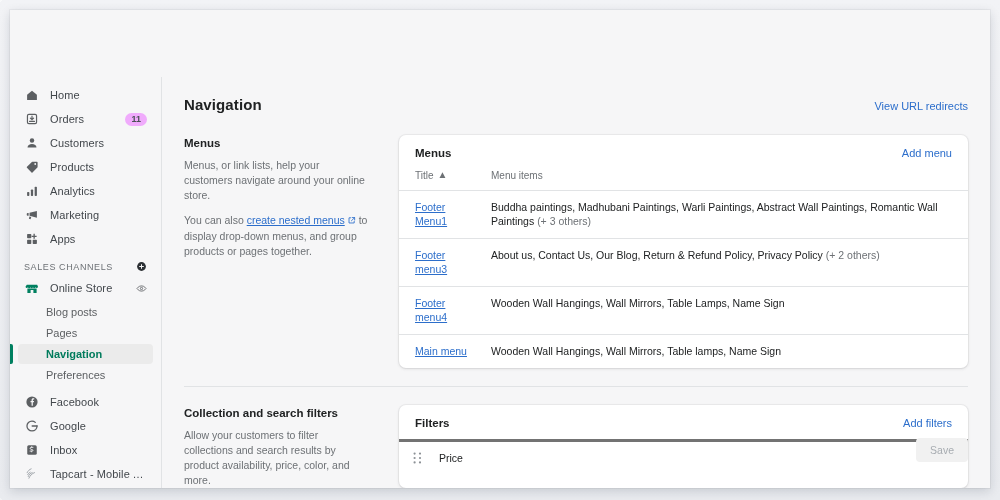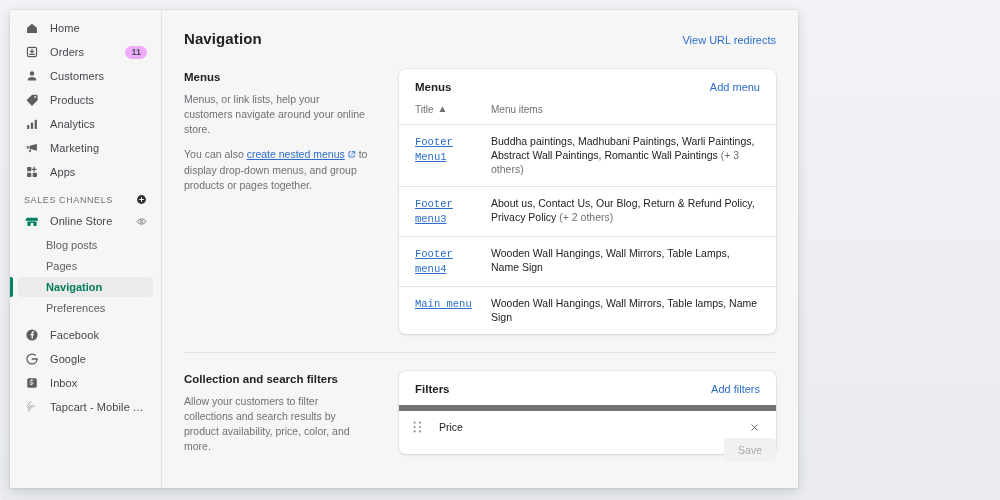--- a/index.html
+++ b/index.html
@@ -16,25 +16,26 @@
     position: absolute; inset: 0;
     background:
       linear-gradient(135deg, rgba(255,255,255,.55) 0 2px, transparent 2px 60px),
       linear-gradient(45deg, rgba(255,255,255,.40) 0 2px, transparent 2px 70px),
       linear-gradient(#f2f3f6, #e9ebef);
   }
 
   #app-frame {
     position: absolute;
     left: 10px; top: 10px;
-    width: 788px; height: 478px;
+    width: 980px; height: 478px;
     background: #f6f6f7;
     box-shadow: 0 3px 10px rgba(20,30,50,.16), 0 0 0 1px rgba(0,0,0,.04);
     display: flex;
     overflow: hidden;
+    align-items: flex-end;
   }
 
   
   #sidebar {
     width: 152px;
     flex: none;
     background: #f6f6f7;
     border-right: 1px solid #e1e3e5;
     padding-top: 8px;
     font-size: 11px;
@@ -140,28 +141,28 @@
   .sort-caret { display:inline-block; margin-left: 4px; vertical-align: 1px; }
   tbody td {
     padding: 9px 16px 10px 16px;
     vertical-align: top;
     font-size: 10.5px; line-height: 14px; color: #202223;
     border-bottom: 1px solid #e1e3e5;
   }
   tbody tr:last-child td { border-bottom: none; }
   tbody td.col-title { width: 76px; padding-right: 0; }
   tbody td.col-title a {
-    color: #2c6ecb; text-decoration: underline; cursor: pointer; font-family: Liberation Mono, monospace;
+    color: #2c6ecb; text-decoration: underline; cursor: pointer;
   }
   .muted { color: #6d7175; }
 
   
   .filter-row {
     display: flex; align-items: center;
-    border-top: 6px solid #737373;
+    border-top: 3px solid #737373;
     padding: 10px 16px 10px 14px;
     font-size: 10.5px; color: #202223;
   }
   .drag { width: 12px; color: #8c9196; flex:none; display:flex; cursor: grab; }
   .filter-row .name { flex: 1; padding-left: 14px; }
   .xclose { color: #5c5f62; display:flex; cursor: pointer; }
 
   
   #footer-bar {
     position: absolute; right: 22px; bottom: 26px;

